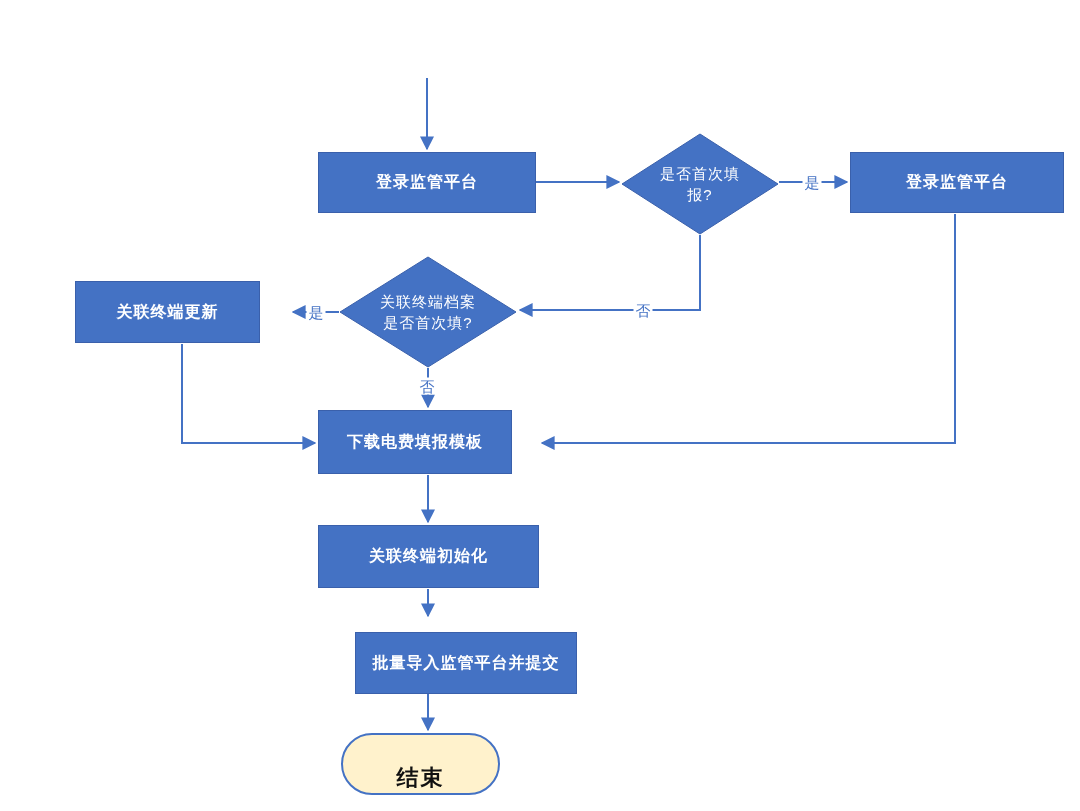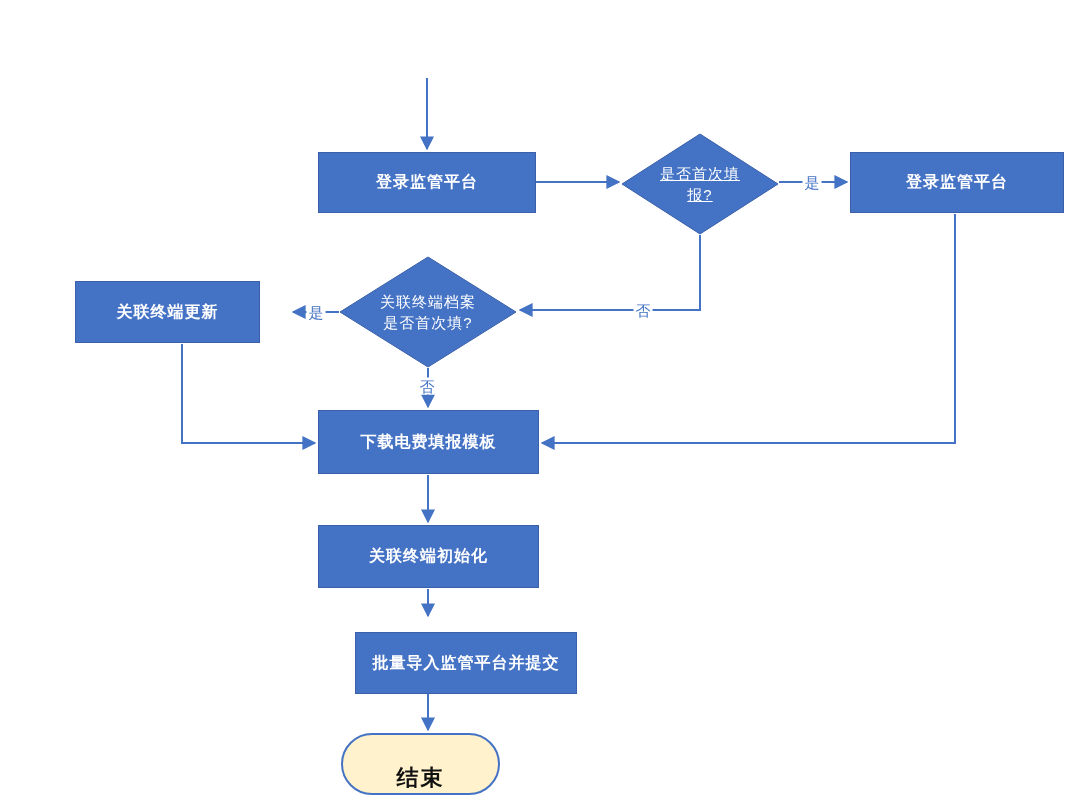--- a/index.html
+++ b/index.html
@@ -110,37 +110,37 @@
   </div>
 
   <div class="node process" style="left:850px; top:152px; width:214px; height:61px;">
     <span>登录监管平台</span>
   </div>
 
   <div class="node process" style="left:75px; top:281px; width:185px; height:62px;">
     <span>关联终端更新</span>
   </div>
 
-  <div class="node process" style="left:318px; top:410px; width:221px; height:64px;">
+  <div class="node process" style="left:318px; top:410px; width:194px; height:64px;">
     <span>下载电费填报模板</span>
   </div>
 
   <div class="node process" style="left:318px; top:525px; width:221px; height:63px;">
     <span>关联终端初始化</span>
   </div>
 
   <div class="node process" style="left:317px; top:632px; width:222px; height:62px;margin-left:38px;">
     <span>批量导入监管平台并提交</span>
   </div>
 
   <div class="node terminator" style="left:341px; top:733px; width:159px; height:62px;align-items:flex-end;">
     <span>结束</span>
   </div>
 
-  <div class="decision-label" style="left:700px; top:184px; width:100px;text-decoration:underline;">
+  <div class="decision-label" style="left:700px; top:184px; width:100px;">
     <div>是否首次填</div>
     <div>报?</div>
   </div>
   <div class="decision-label" style="left:428px; top:312px; width:110px;">
     <div>关联终端档案</div>
     <div>是否首次填?</div>
   </div>
 
   <span class="edge-label" style="left:812px; top:182px;">是</span>
   <span class="edge-label" style="left:643px; top:310px;">否</span>

